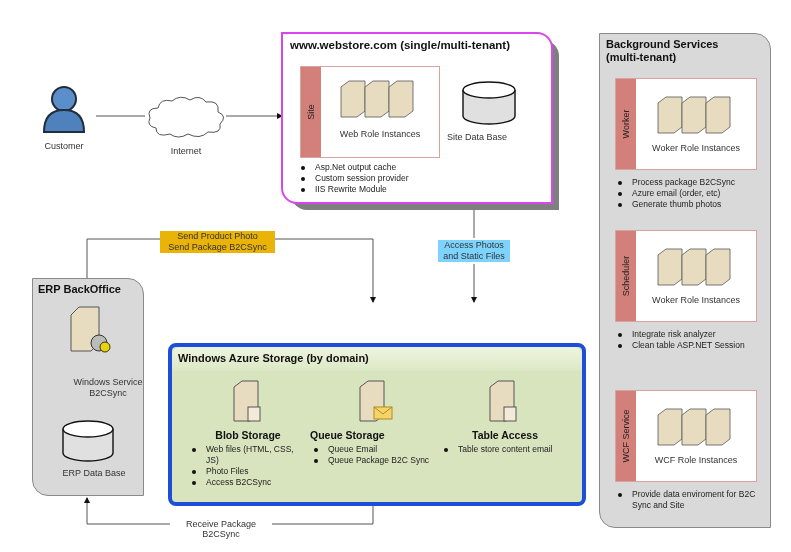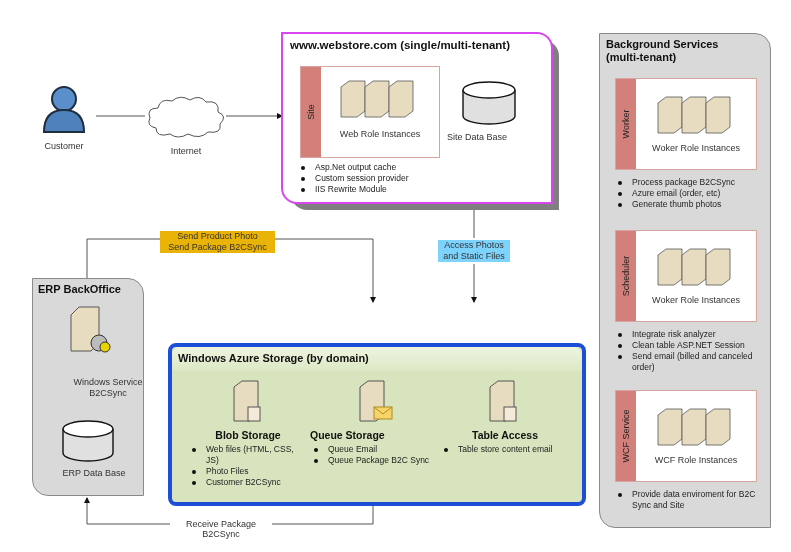--- a/index.html
+++ b/index.html
@@ -116,21 +116,21 @@
 
   <div class="abs" style="left:16px;top:32px;width:120px;">
     <svg style="margin-left:44px" width="34" height="46">
       <path d="M2,8 l8,-6 h16 v34 l-8,6 h-16 z" fill="#e8dcc0" stroke="#555"></path>
         <rect x="16" y="28" width="12" height="14" fill="#f5ead8" stroke="#555"></rect>
     </svg>
     <div class="bold" style="text-align:center;font-size:10.5px;">Blob Storage</div>
     <ul class="bl" style="margin-top:3px;">
       <li>Web files (HTML, CSS, JS)</li>
       <li>Photo Files</li>
-      <li>Customer B2CSync</li>
+      <li>Access B2CSync</li>
     </ul>
   </div>
 
   <div class="abs" style="left:138px;top:32px;width:130px;">
     <svg style="margin-left:48px" width="40" height="46">
       <path d="M2,8 l8,-6 h16 v34 l-8,6 h-16 z" fill="#e8dcc0" stroke="#555"></path>
         <rect x="16" y="28" width="18" height="12" fill="#f7d46a" stroke="#b08a20"></rect>
         <path d="M16,28 l9,7 l9,-7" fill="none" stroke="#b08a20"></path>
     </svg>
     <div class="bold" style="font-size:10.5px;">Queue Storage</div>
@@ -186,21 +186,20 @@
           <path d="M2,10 l8,-6 h16 v30 l-8,6 h-16 z"></path>
           <path d="M26,10 l8,-6 h16 v30 l-8,6 h-16 z"></path>
           <path d="M50,10 l8,-6 h16 v30 l-8,6 h-16 z"></path>
         </g>
       </svg>
     <div class="abs t" style="left:20px;right:0;top:64px;text-align:center;">Woker Role Instances</div>
   </div>
   <ul class="bl abs" style="left:14px;top:295px;width:150px;">
     <li>Integrate risk analyzer</li>
       <li>Clean table ASP.NET Session</li>
-      <li>Send email (billed and canceled order)</li>
   </ul>
 
   <div class="abs role" style="left:15px;top:356px;width:140px;height:90px;">
     <div class="role-tab">
         <span>WCF Service</span>
       </div>
     <svg class="abs" style="left:40px;top:14px" width="80" height="40">
         <g fill="#e8dcc0" stroke="#555" stroke-width="0.8">
           <path d="M2,10 l8,-6 h16 v30 l-8,6 h-16 z"></path>
           <path d="M26,10 l8,-6 h16 v30 l-8,6 h-16 z"></path>

